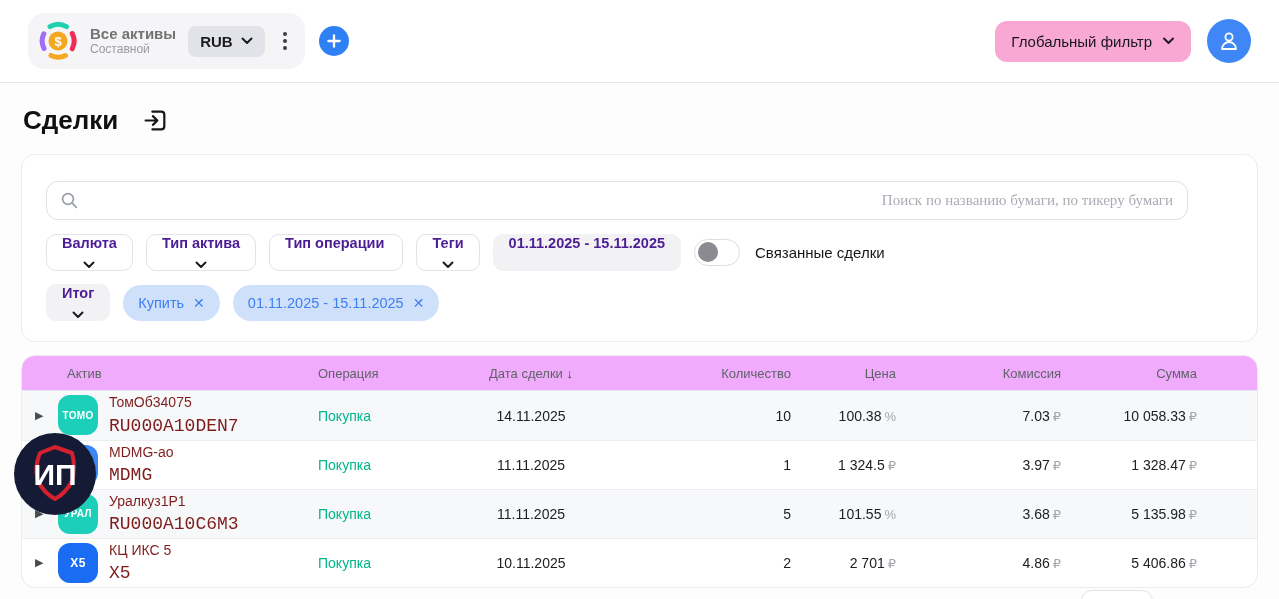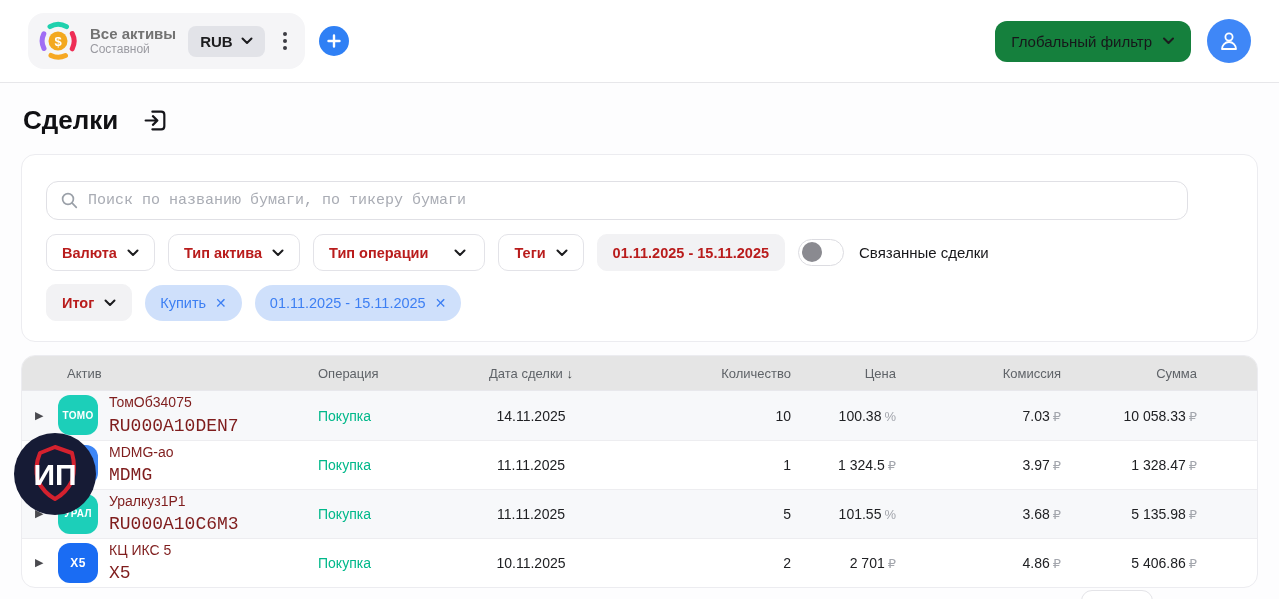--- a/index.html
+++ b/index.html
@@ -18,55 +18,55 @@
   .portfolio-titles{ display:flex; flex-direction:column; line-height:1.15; }
   .portfolio-title{ font-size:15px; font-weight:bold; color:#737373; }
   .portfolio-subtitle{ font-size:12px; color:#9a9aa1; }
   .currency-pill{ display:flex; align-items:center; gap:8px; background:#e2e3e8;
     border-radius:8px; padding:7px 12px; font-size:15px; font-weight:bold; color:#1c1c1e; cursor:pointer; }
   .kebab{ display:flex; flex-direction:column; gap:3px; padding:4px 6px; cursor:pointer; }
   .kebab i{ width:4px; height:4px; border-radius:50%; background:#3c3c43; display:block; }
   .add-btn{ width:30px; height:30px; border-radius:50%; background:#2f80f5; color:#fff;
     display:flex; align-items:center; justify-content:center; border:none; cursor:pointer; }
   .topbar-right{ display:flex; align-items:center; gap:16px; }
-  .global-filter{ display:flex; align-items:center; gap:10px; background:#15803d;
+  .global-filter{ display:flex; align-items:center; gap:10px; background:#f9a8d4;
     border-radius:12px; padding:12px 16px; font-size:15px; color:#17171a; cursor:pointer; }
   .avatar{ width:44px; height:44px; border-radius:50%; background:#3f87f7;
     display:flex; align-items:center; justify-content:center; cursor:pointer; }
   
   .content{ padding:20px 21px 0 21px; }
   .page-title-row{ display:flex; align-items:center; gap:24px; margin:2px 0 18px 2px; }
   .page-title{ font-size:26px; font-weight:bold; color:#111114; }
   .export-icon{ cursor:pointer; display:flex; }
   
   .card{ background:#fff; border:1px solid #ececf0; border-radius:14px; }
   .filter-card{ padding:26px 24px 20px 24px; margin-bottom:13px; }
   .search-box{ display:flex; align-items:center; gap:10px; border:1px solid #e0e0e5;
     border-radius:12px; height:39px; padding:0 14px; margin-right:45px; background:#fff; }
   .search-box input{ border:none; outline:none; flex:1; font-size:15px; color:#4d7c0f;
-    font-family:Liberation Mono, monospace; background:transparent; }
+    font-family:Liberation Serif, serif; background:transparent;text-align:right; }
   .search-box input::placeholder{ color:#a9acb4; }
   .filter-row{ display:flex; align-items:center; gap:13px; margin-top:14px; flex-wrap:wrap; }
   .dd-pill{ display:flex; align-items:center; gap:10px; border:1px solid #e3e3e8; background:#fff;
-    border-radius:10px; height:37px; padding:0 15px; font-size:14.5px; font-weight:bold; color:#b91c1c; cursor:pointer; }
+    border-radius:10px; height:37px; padding:0 15px; font-size:14.5px; font-weight:bold; color:#4c1d95; cursor:pointer;flex-direction:column; }
   .dd-pill.gray{ background:#f2f2f4; border-color:#f2f2f4; }
   .toggle{ width:46px; height:27px; border-radius:14px; background:#fff; border:1.5px solid #dcdce1;
     position:relative; cursor:pointer; flex:0 0 auto; }
   .toggle .knob{ width:20px; height:20px; border-radius:50%; background:#8a8a90;
     position:absolute; top:2.2px; left:3px; }
   .toggle-label{ font-size:15px; color:#17171a; margin-left:2px; }
   .chips-row{ display:flex; align-items:center; gap:13px; margin-top:13px; }
   .chip{ display:flex; align-items:center; gap:9px; background:#cfe0fb; color:#3d7ff3;
     border-radius:18px; height:36px; padding:0 15px; font-size:14.5px; cursor:pointer; }
   .chip .x{ font-size:14px; color:#3d7ff3; }
   
   .table-card{ overflow:hidden; }
   .trow{ display:grid; grid-template-columns:296px 123px 180px 170px 105px 165px 1fr;
     align-items:center; padding-right:60px; }
-  .thead{ height:35px; border-bottom:1px solid #e8e8ec; font-size:13px; color:#5f6368; background:#e5e5e5; }
+  .thead{ height:35px; border-bottom:1px solid #e8e8ec; font-size:13px; color:#5f6368; background:#f0abfc; }
   .thead > div{ white-space:nowrap; }
   .th-asset{ padding-left:45px; }
   .th-center{ text-align:center; }
   .th-right{ text-align:right; }
   .sort-arrow{ font-size:13px; color:#3c4043; }
   .tbody-row{ height:49px; font-size:14px; color:#202124; }
   .tbody-row.alt{ background:#f7f8fa; }
   .tbody-row + .tbody-row{ border-top:1px solid #ededf0; }
   .cell-asset{ display:flex; align-items:center; gap:11px; padding-left:13px; }
   .expander{ color:#4a4a4f; font-size:11px; width:12px; cursor:pointer; flex:0 0 auto; }

